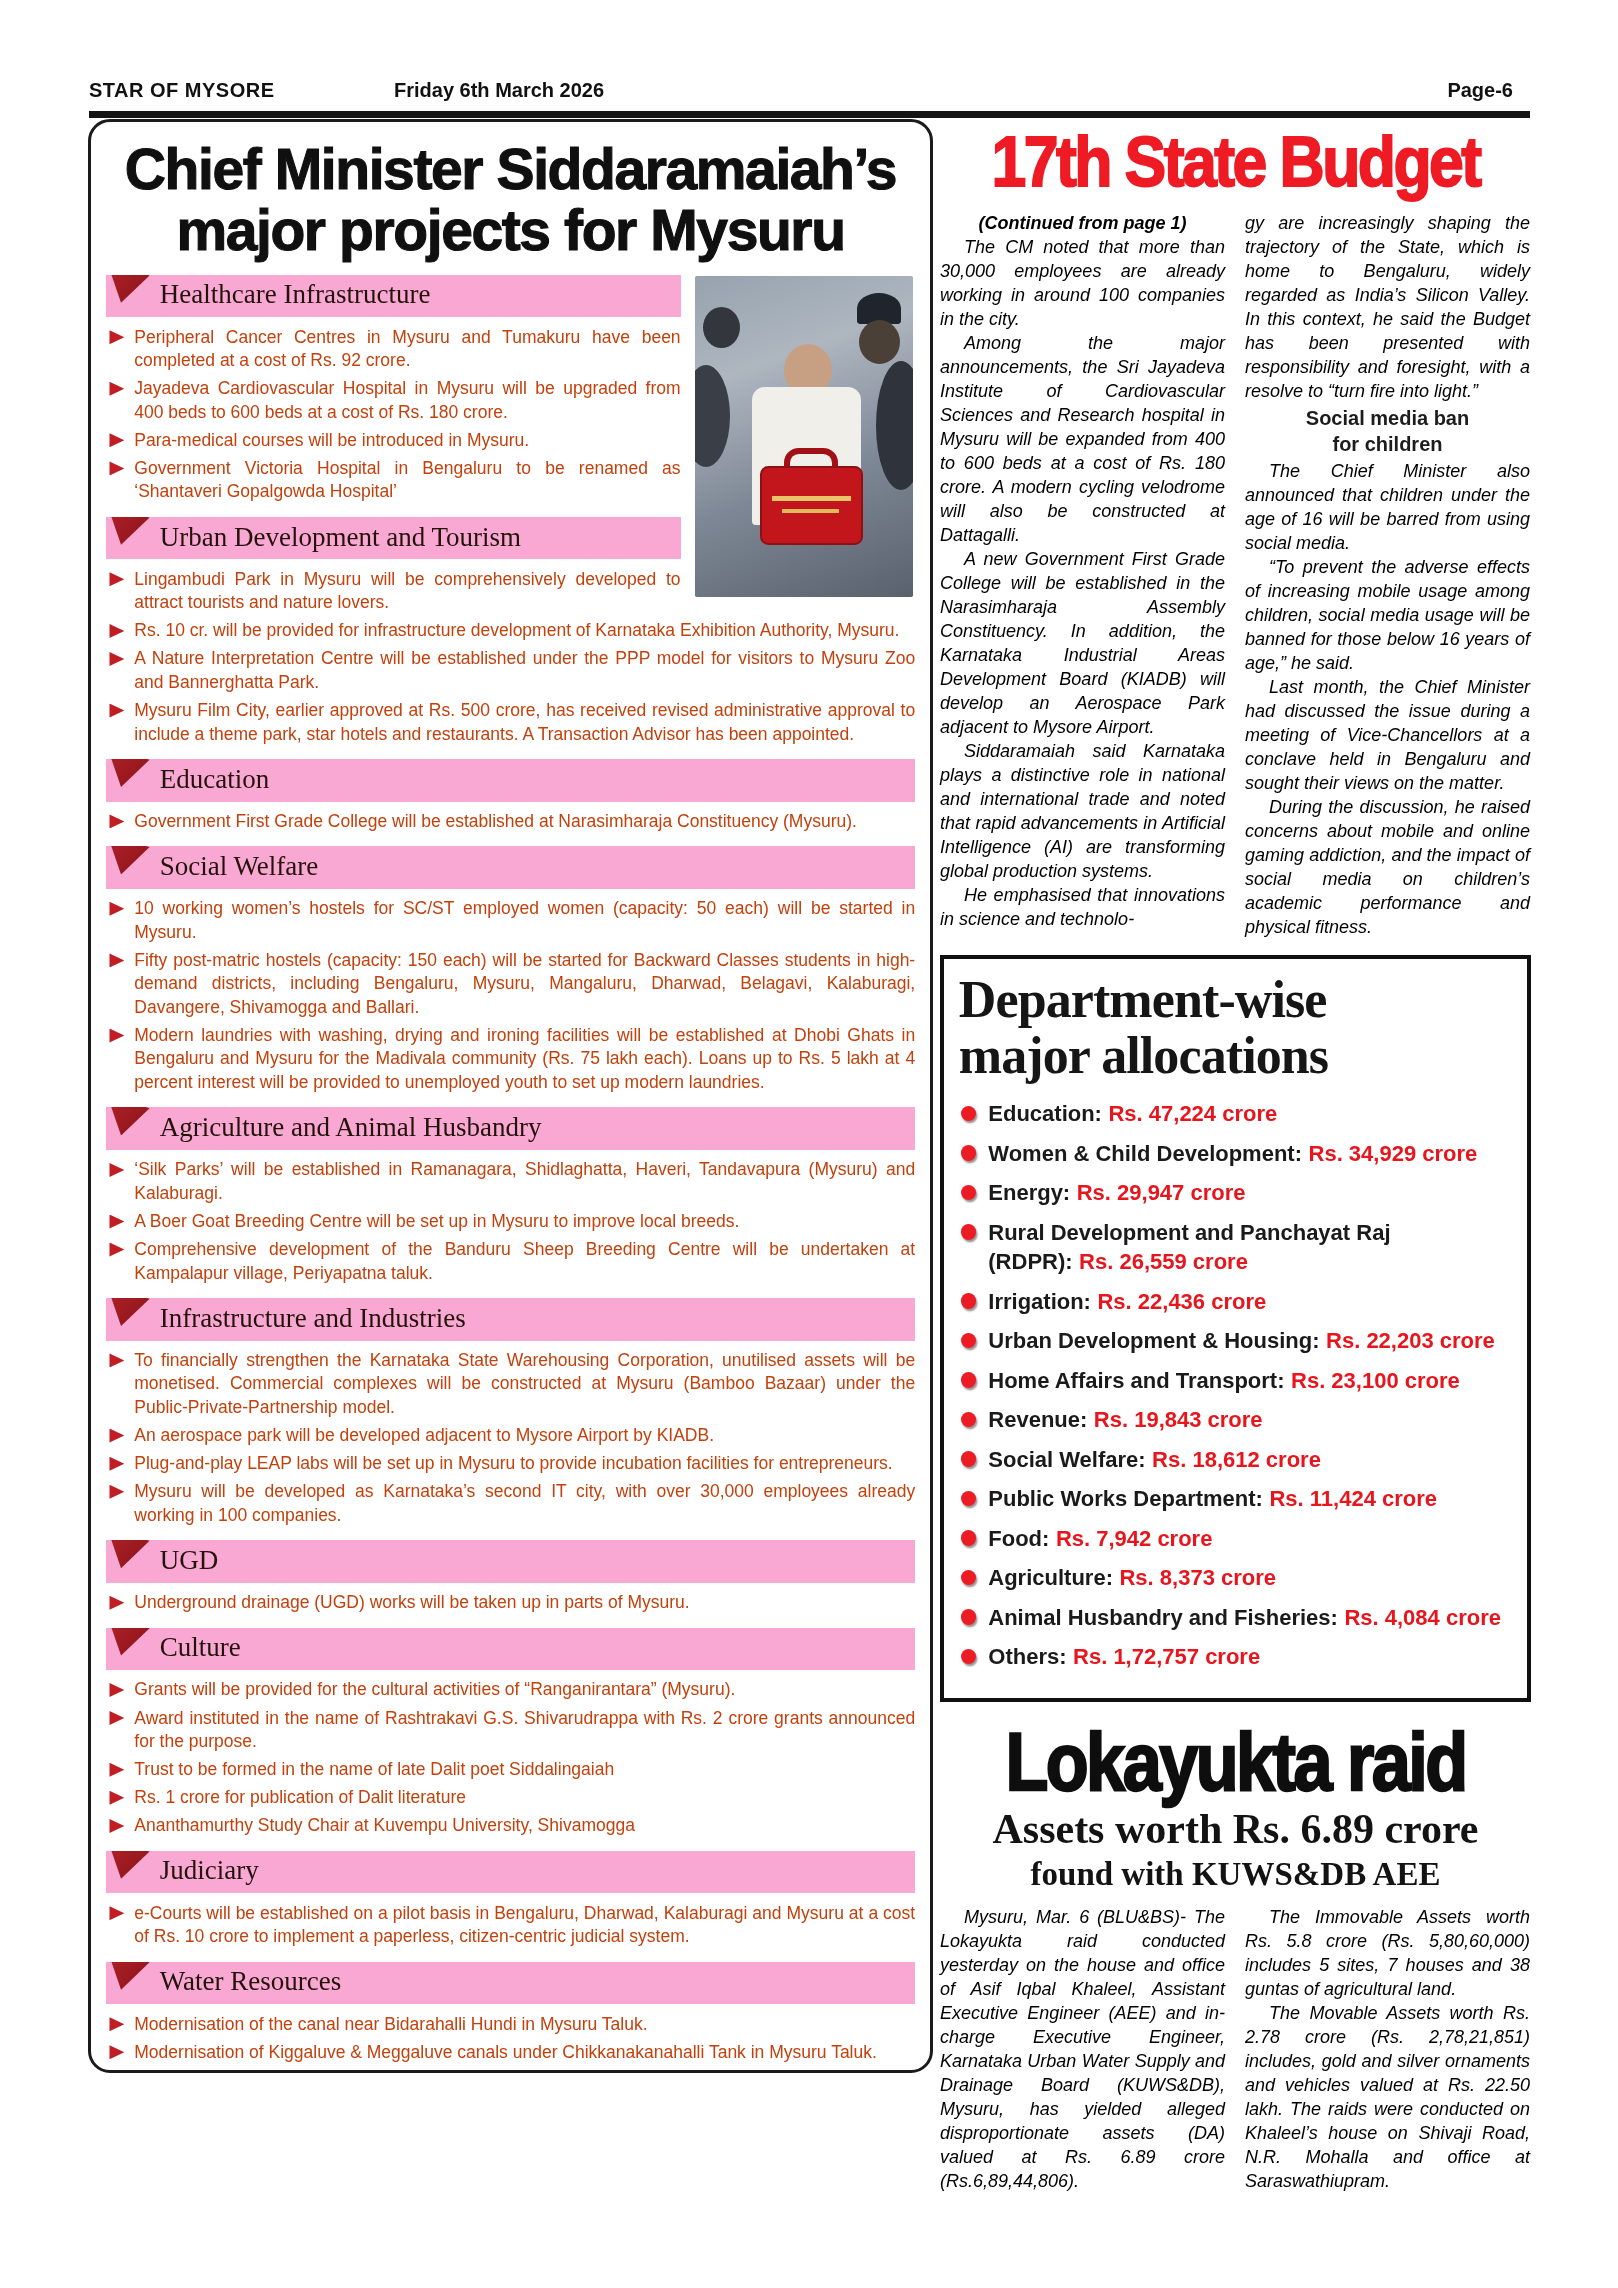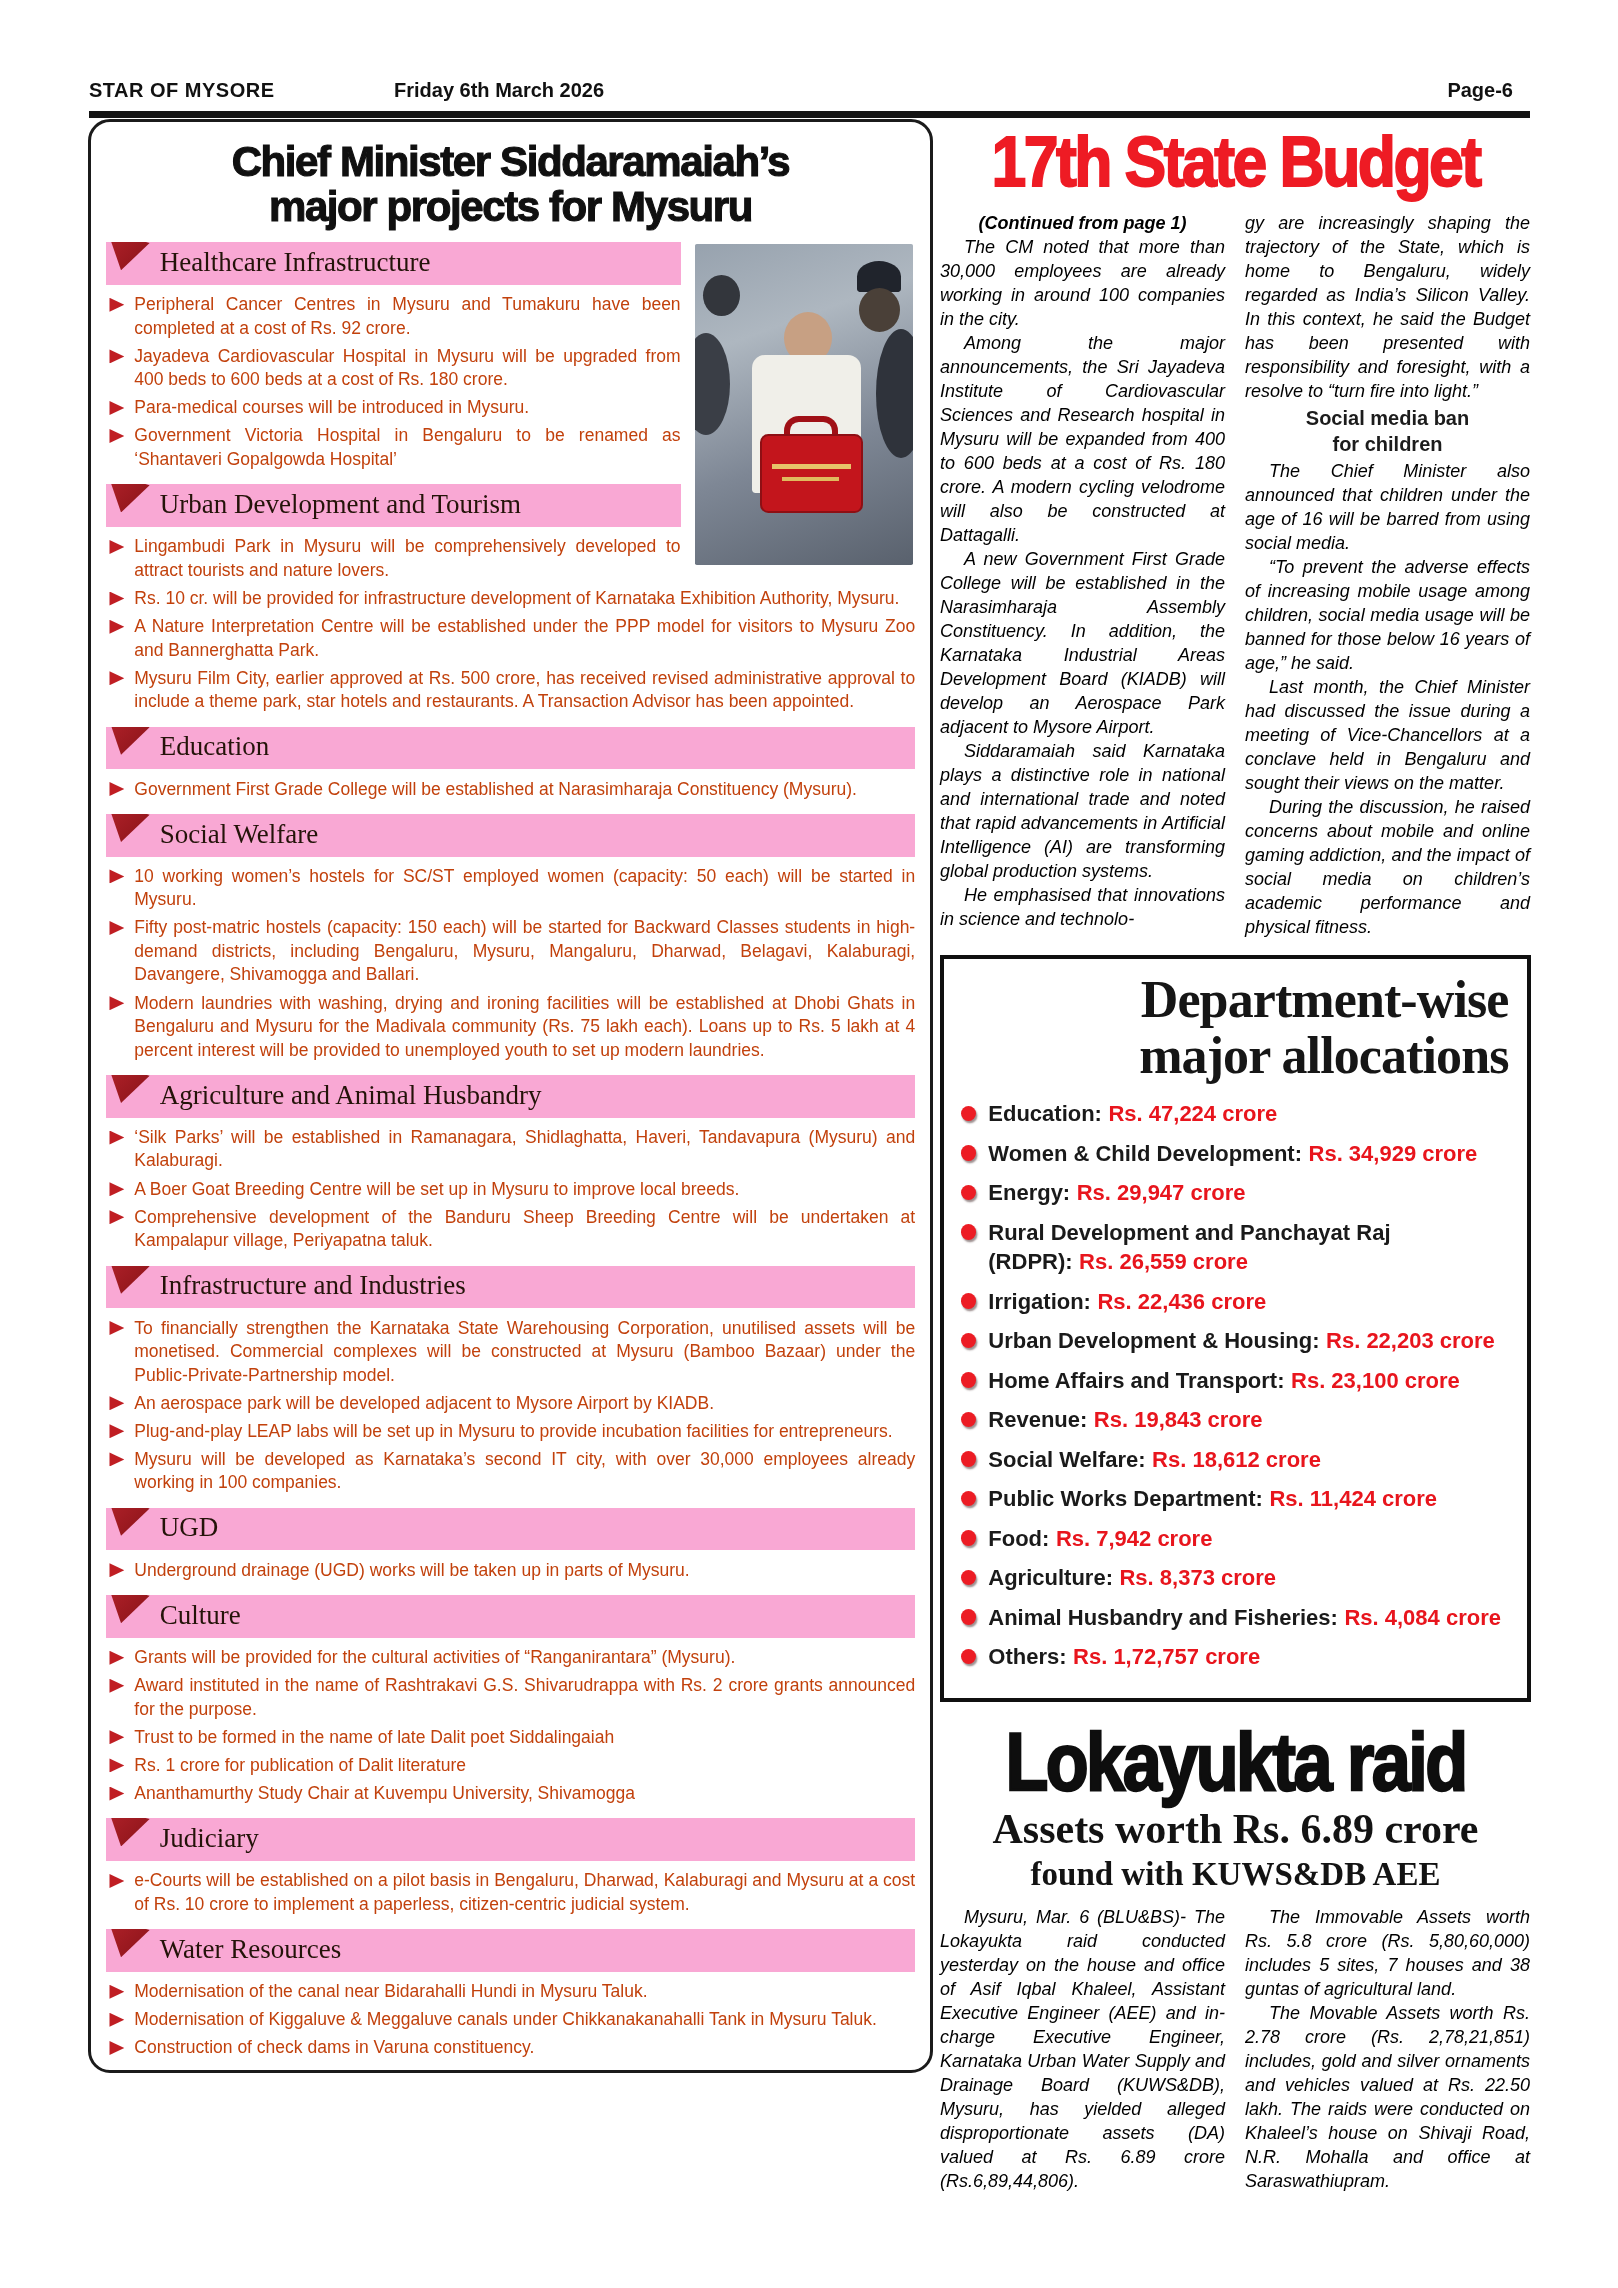--- a/index.html
+++ b/index.html
@@ -10,21 +10,21 @@
   
   .mast { position:absolute; left:89px; right:106px; top:79px; height:28px; font-weight:bold; font-size:20px; color:#111; }
   .mast .m-title { position:absolute; left:0; top:0; letter-spacing:0.5px; }
   .mast .m-date  { position:absolute; left:305px; top:0; }
   .mast .m-page  { position:absolute; right:0; top:0; }
   .mast-rule { position:absolute; left:89px; right:89px; top:111px; height:6.5px; background:#141414; }
 
   
   .proj-box { position:absolute; left:88px; top:119px; width:845px; height:1954px;
               border:3.7px solid #1b1b1b; border-radius:22px; padding:14.8px 14.8px 9.2px 14.8px; overflow:hidden; background:#fff; }
-  .proj-head { text-align:center; font-weight:700; color:#101010; font-size:42px; line-height:1.08;
+  .proj-head { text-align:center; font-weight:700; color:#101010; font-size:57px; line-height:1.08;
                letter-spacing:-1.4px; -webkit-text-stroke:1.1px #101010; margin:1.8px 0 11px 0; }
   .proj-body { position:relative; }
 
   .photo { float:right; width:218px; height:321px; margin:1.8px 1.8px 11px 14.8px; position:relative; overflow:hidden;
            background:linear-gradient(160deg,#97a2ae 0%,#aeb7c0 28%,#7e8795 62%,#59616d 100%); border-radius:1.8px; }
   .ph-head { position:absolute; border-radius:50%; background:#33363c; }
   .ph-cap  { position:absolute; border-radius:50% 50% 10% 10%; background:#20242c; }
   .ph-shirt { position:absolute; left:57px; top:111px; width:109px; height:138px; background:#f0efe9; border-radius:13px 13px 3.7px 3.7px; }
   .ph-face { position:absolute; left:89px; top:68px; width:48px; height:52px; background:#c7a083; border-radius:50%; }
   .ph-case { position:absolute; left:65px; top:190px; width:103px; height:79px; background:#c3151c; border:2.8px solid #8e0f14; border-radius:8.3px; }
@@ -48,21 +48,21 @@
   .news-cols { display:flex; gap:20px; }
   .ncol { width:285px; }
   .ncol p { font-size:18px; line-height:24px; color:#000000; text-align:justify; text-indent:24px;font-style:italic; }
   .ncol p.noindent { text-indent:0; }
   .ncol p.contnote { text-indent:0; text-align:center; font-weight:bold; }
   .sub-bold { text-align:center; font-weight:bold; font-size:20px; line-height:26px; color:#1c1c1c; margin:1.8px 0; }
 
   
   .alloc-box { margin-top:16.6px; border:4.6px solid #101010; padding:13px 18.5px 16.6px 14.8px; background:#fff; }
   .alloc-title { font-family:"Liberation Serif", serif; font-weight:bold; font-size:52px; line-height:1.08;
-                 text-align:right; color:#161616; letter-spacing:-0.9px; margin-bottom:14.8px; }
+                 text-align:left; color:#161616; letter-spacing:-0.9px; margin-bottom:14.8px; }
   .al-item { display:flex; margin-bottom:10px; }
   .al-dot { flex:0 0 15.7px; width:15.7px; height:15.7px; border-radius:50%; background:#ec1c24;
             box-shadow:1.4px 2.3px 1.8px rgba(40,10,10,.45); margin:6.5px 12px 0 1.8px; }
   .al-text { font-size:22px; line-height:29.5px; font-weight:bold; color:#1a1a1a; }
   .al-amount { color:#e8151d; margin-left:6.5px; }
 
   
   .raid-head { text-align:center; white-space:nowrap; font-size:78px; font-weight:700; color:#0e0e0e;
                letter-spacing:-2.8px; -webkit-text-stroke:2.3px #0e0e0e; transform:scale(.9,1.05); transform-origin:center top;
                margin-top:18.5px; line-height:1.0; }

